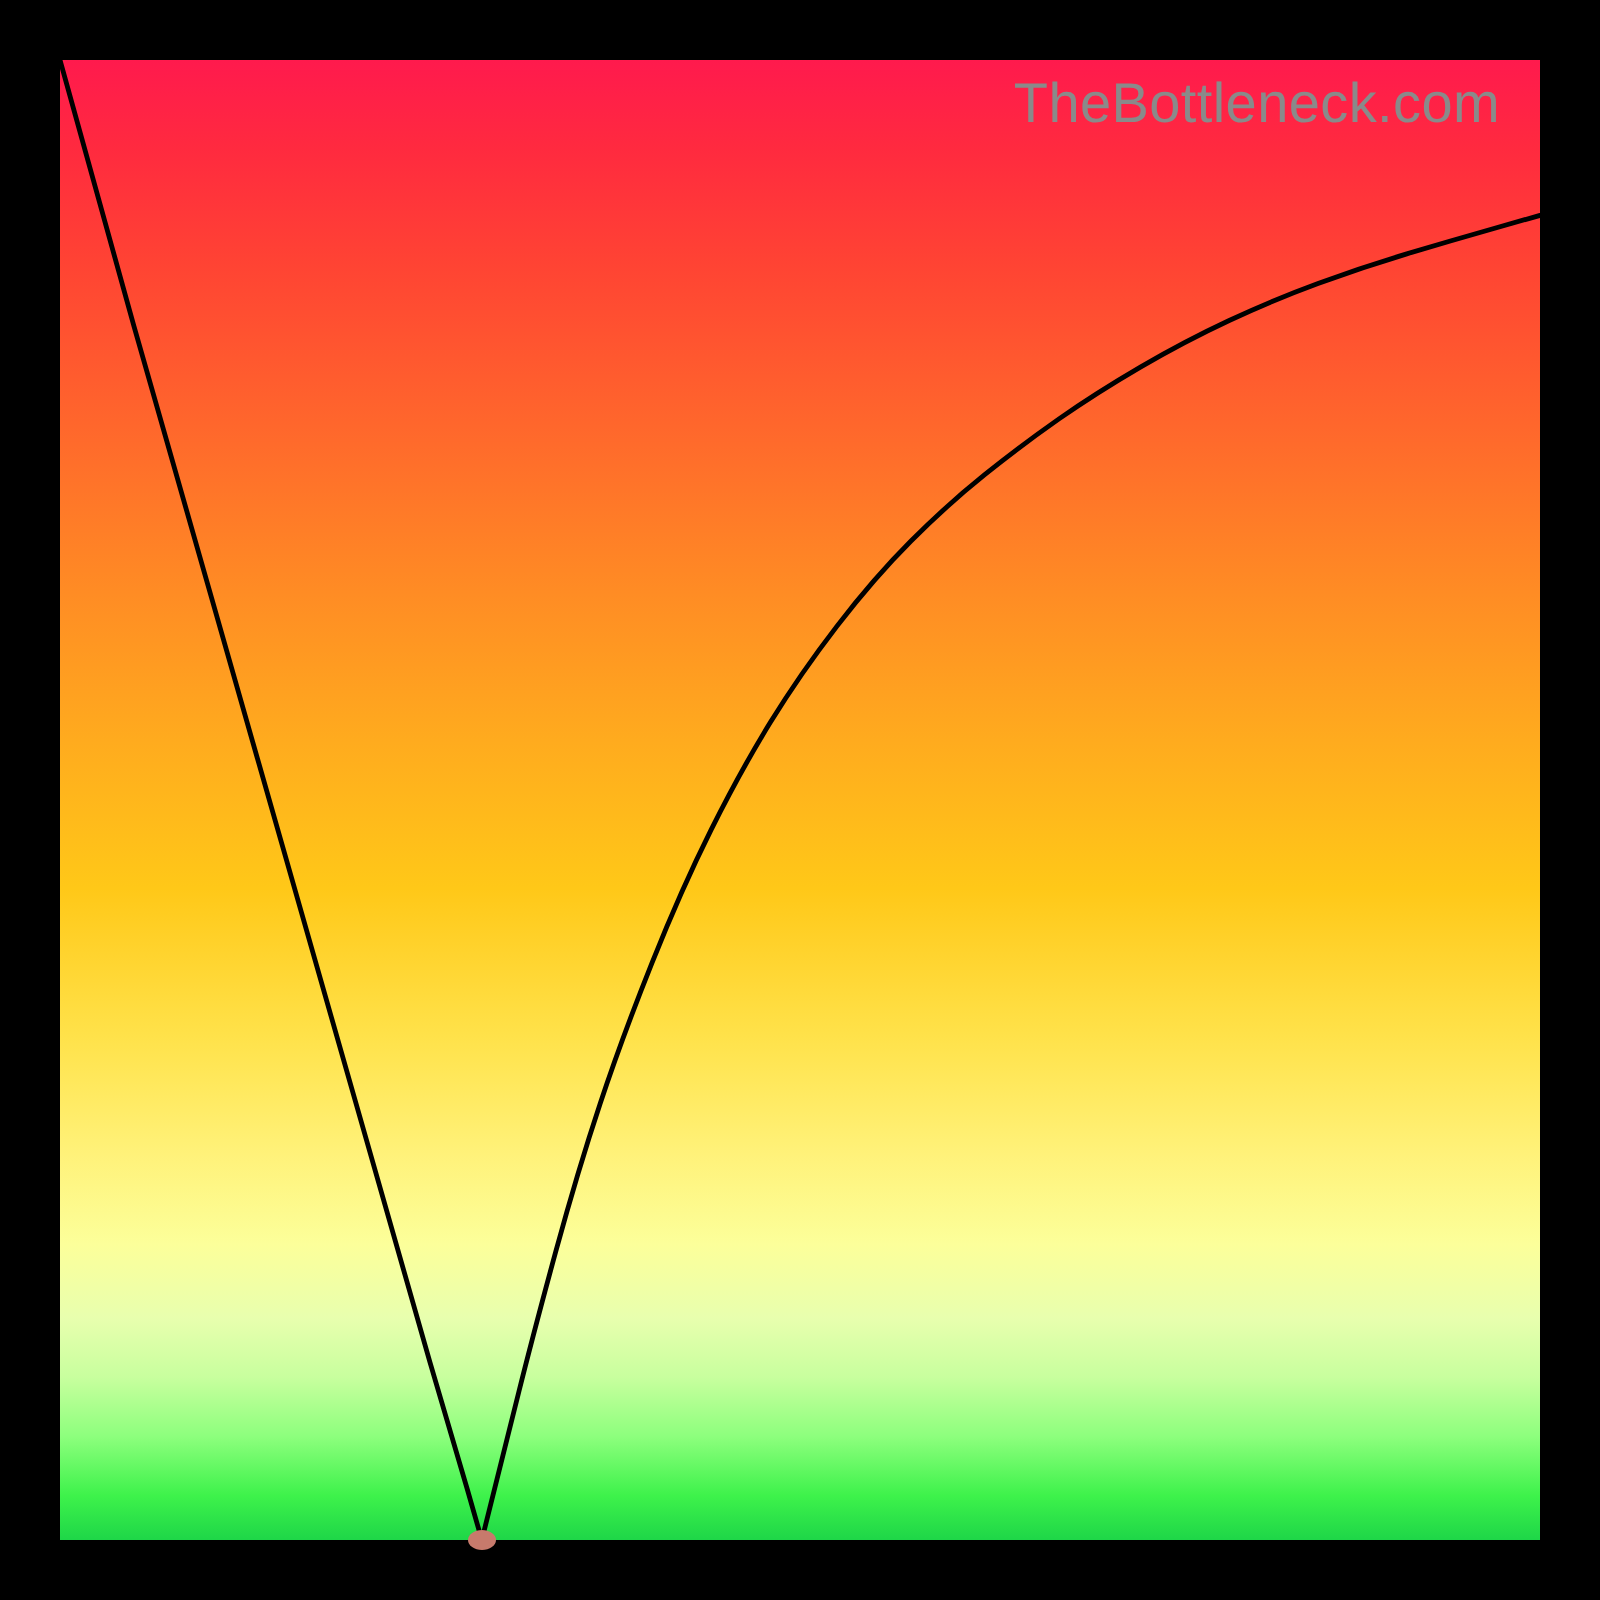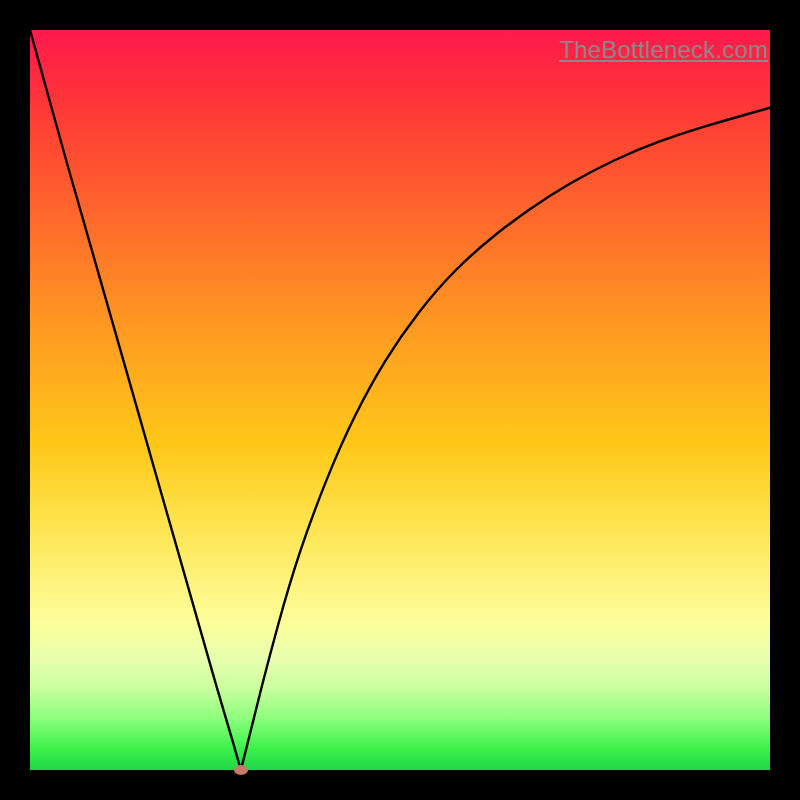--- a/index.html
+++ b/index.html
@@ -38,27 +38,26 @@
       #e8ffae 85%,
       #c8ff9e 89%,
       #8dff7d 93%,
       #3EF24B 97%,
       #1ED648 100%
     );
   }
   .watermark {
     position: absolute;
     top: 6px;
-    right: 2px;
+    right: 20px;
     color: #8a8a8a;
-    font-size: 24px;
+    font-size: 28px;
     font-weight: 500;
     letter-spacing: 0.2px;
     user-select: none;
-    text-decoration: underline;
   }
   svg.curve {
     position: absolute;
     inset: 0;
     width: 100%;
     height: 100%;
   }
   .marker {
     position: absolute;
     width: 14px;

